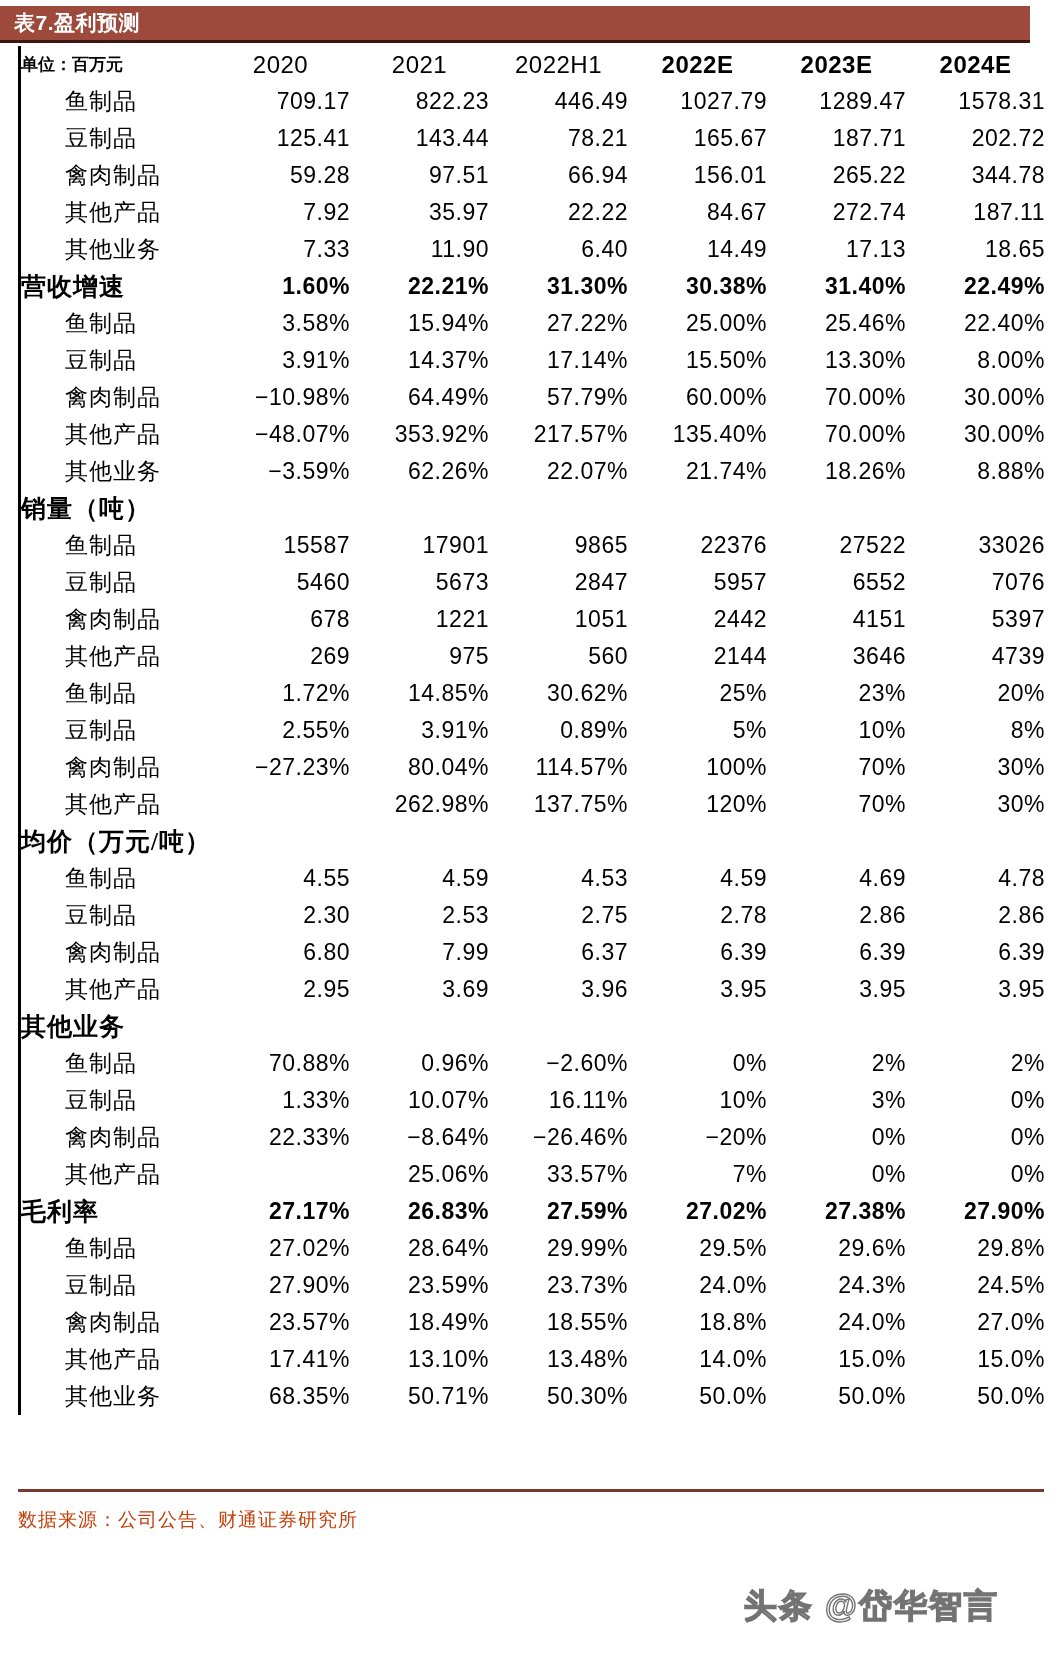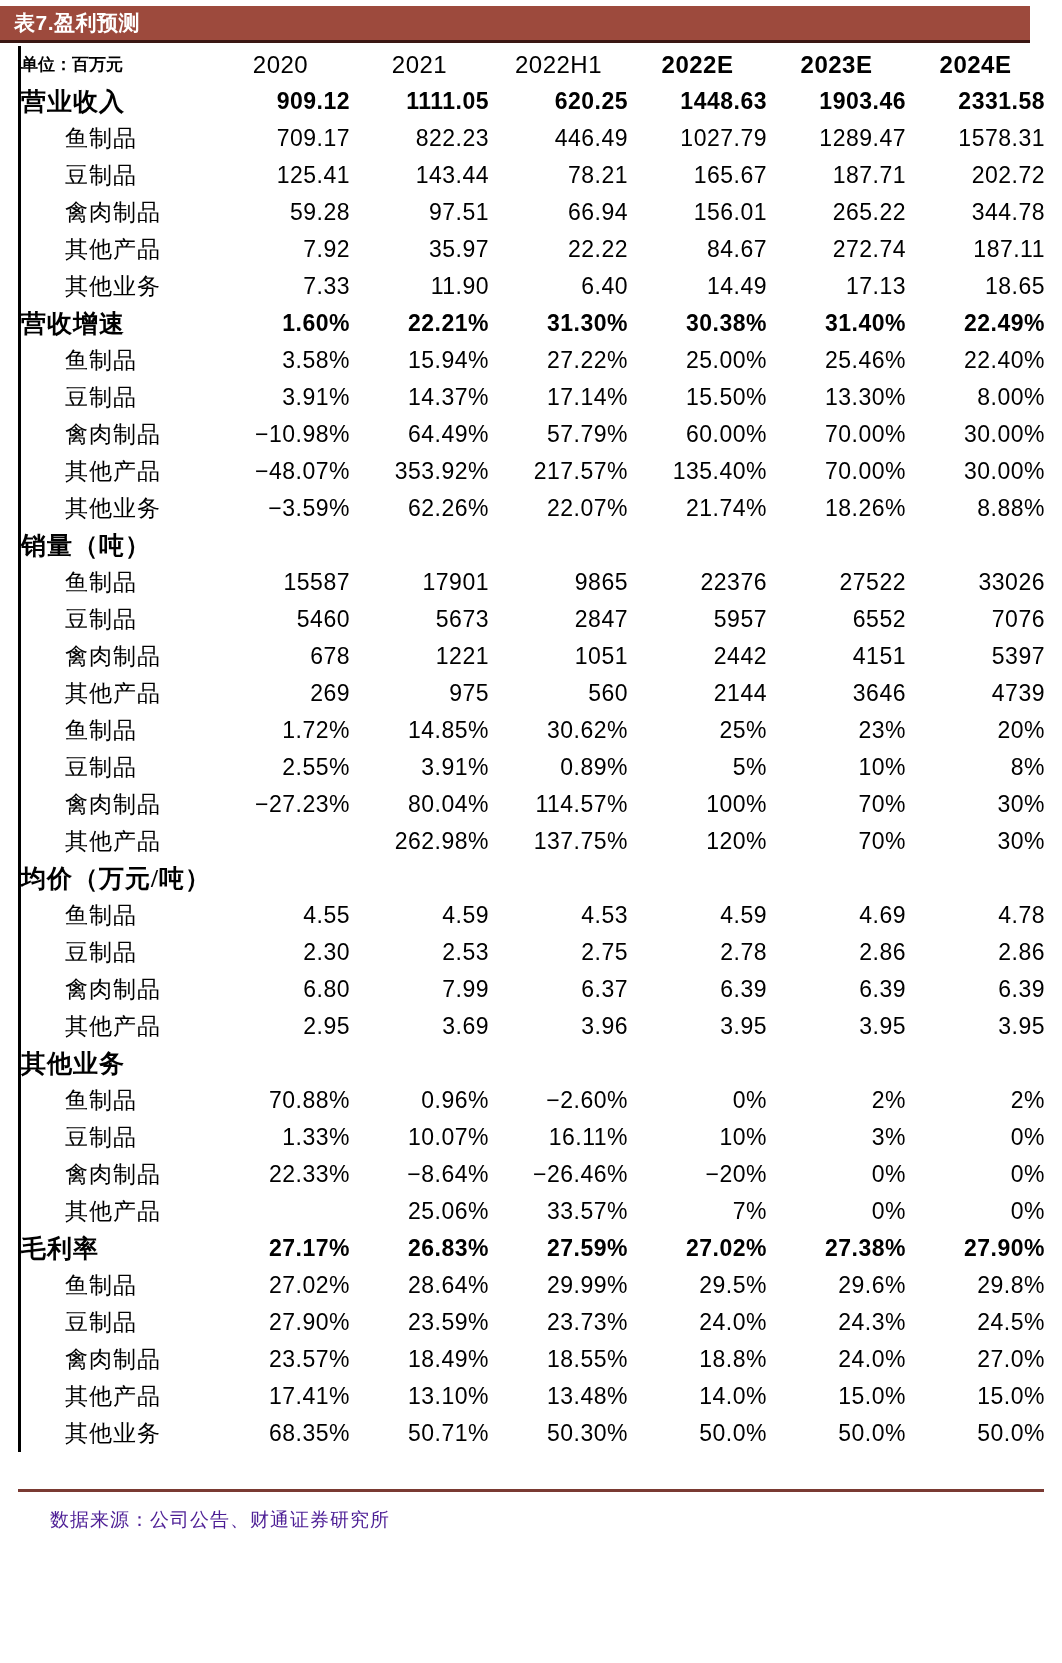--- a/index.html
+++ b/index.html
@@ -172,29 +172,20 @@
       <tbody id="table-body">
           <tr class="head">
             <td class="label">单位：百万元</td>
             <td class="val light">2020</td>
             <td class="val light">2021</td>
             <td class="val light">2022H1</td>
             <td class="val">2022E</td>
             <td class="val">2023E</td>
             <td class="val">2024E</td>
           </tr>
-          <tr class="bold">
-            <td class="label">营业收入</td>
-            <td class="val">909.12</td>
-            <td class="val">1111.05</td>
-            <td class="val">620.25</td>
-            <td class="val">1448.63</td>
-            <td class="val">1903.46</td>
-            <td class="val">2331.58</td>
-          </tr>
           <tr class="">
             <td class="label sub">鱼制品</td>
             <td class="val">709.17</td>
             <td class="val">822.23</td>
             <td class="val">446.49</td>
             <td class="val">1027.79</td>
             <td class="val">1289.47</td>
             <td class="val">1578.31</td>
           </tr>
           <tr class="">
@@ -511,16 +502,17 @@
             <td class="val">50.0%</td>
             <td class="val">50.0%</td>
             <td class="val">50.0%</td>
           </tr>
         </tbody>
     </table>
   </div>
 
   <div class="bottom-rule" id="bottom-rule" style="top: 1489px; background: rgb(122, 58, 50);"></div>
 
-  <div class="footer" id="footer" style="top: 1507px; color: #4c1d95; margin-left: 32px;">数据来源：公司公告、财通证券研究所</div>
-
+  <div class="footer" id="footer" style="top: 1507px; color: #c2410c;">数据来源：公司公告、财通证券研究所</div>
+
+  <div class="watermark">头条 @岱华智言</div>
 
 </div>
 
 </body></html>

